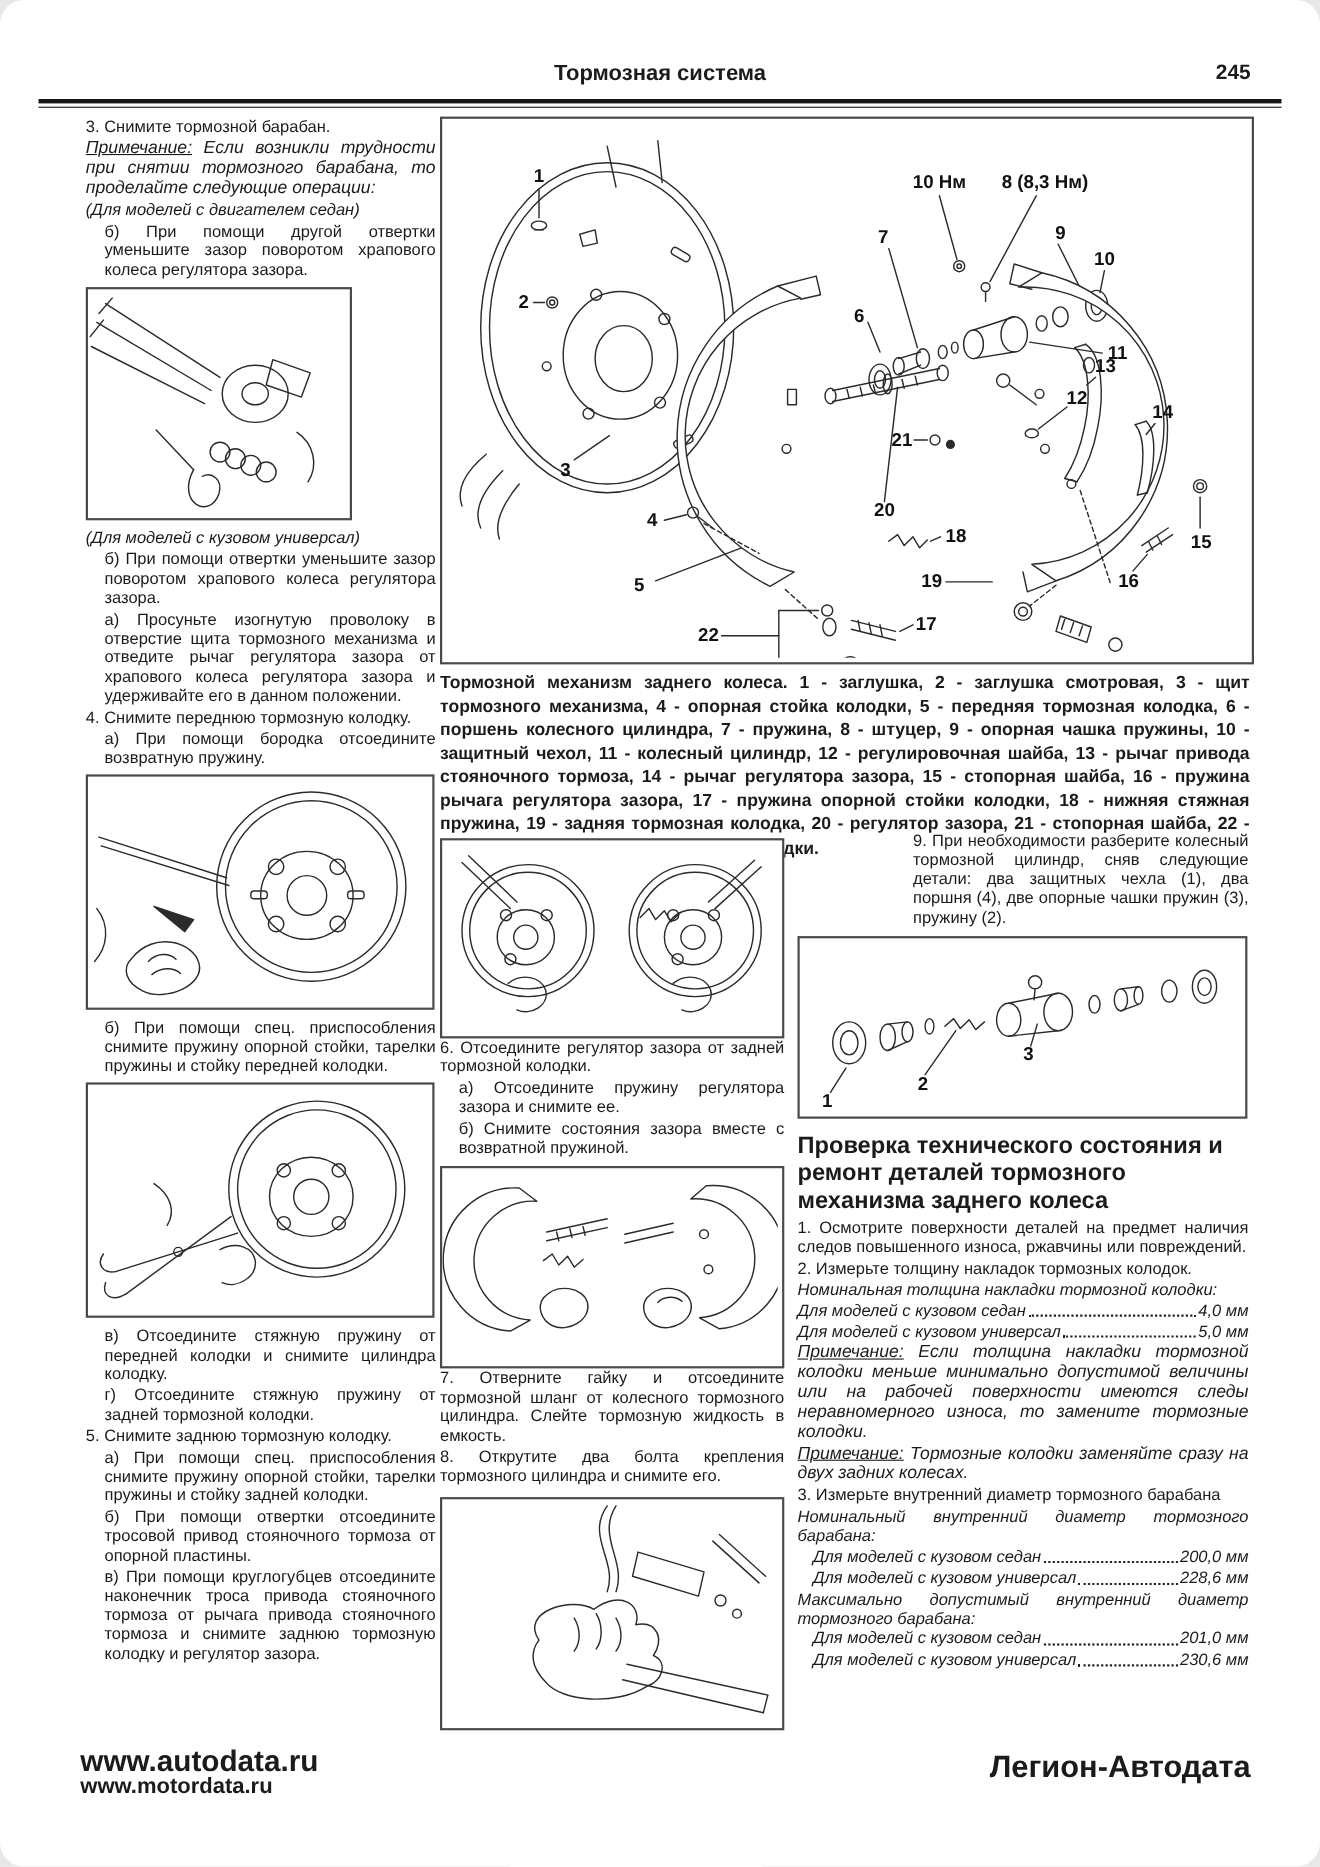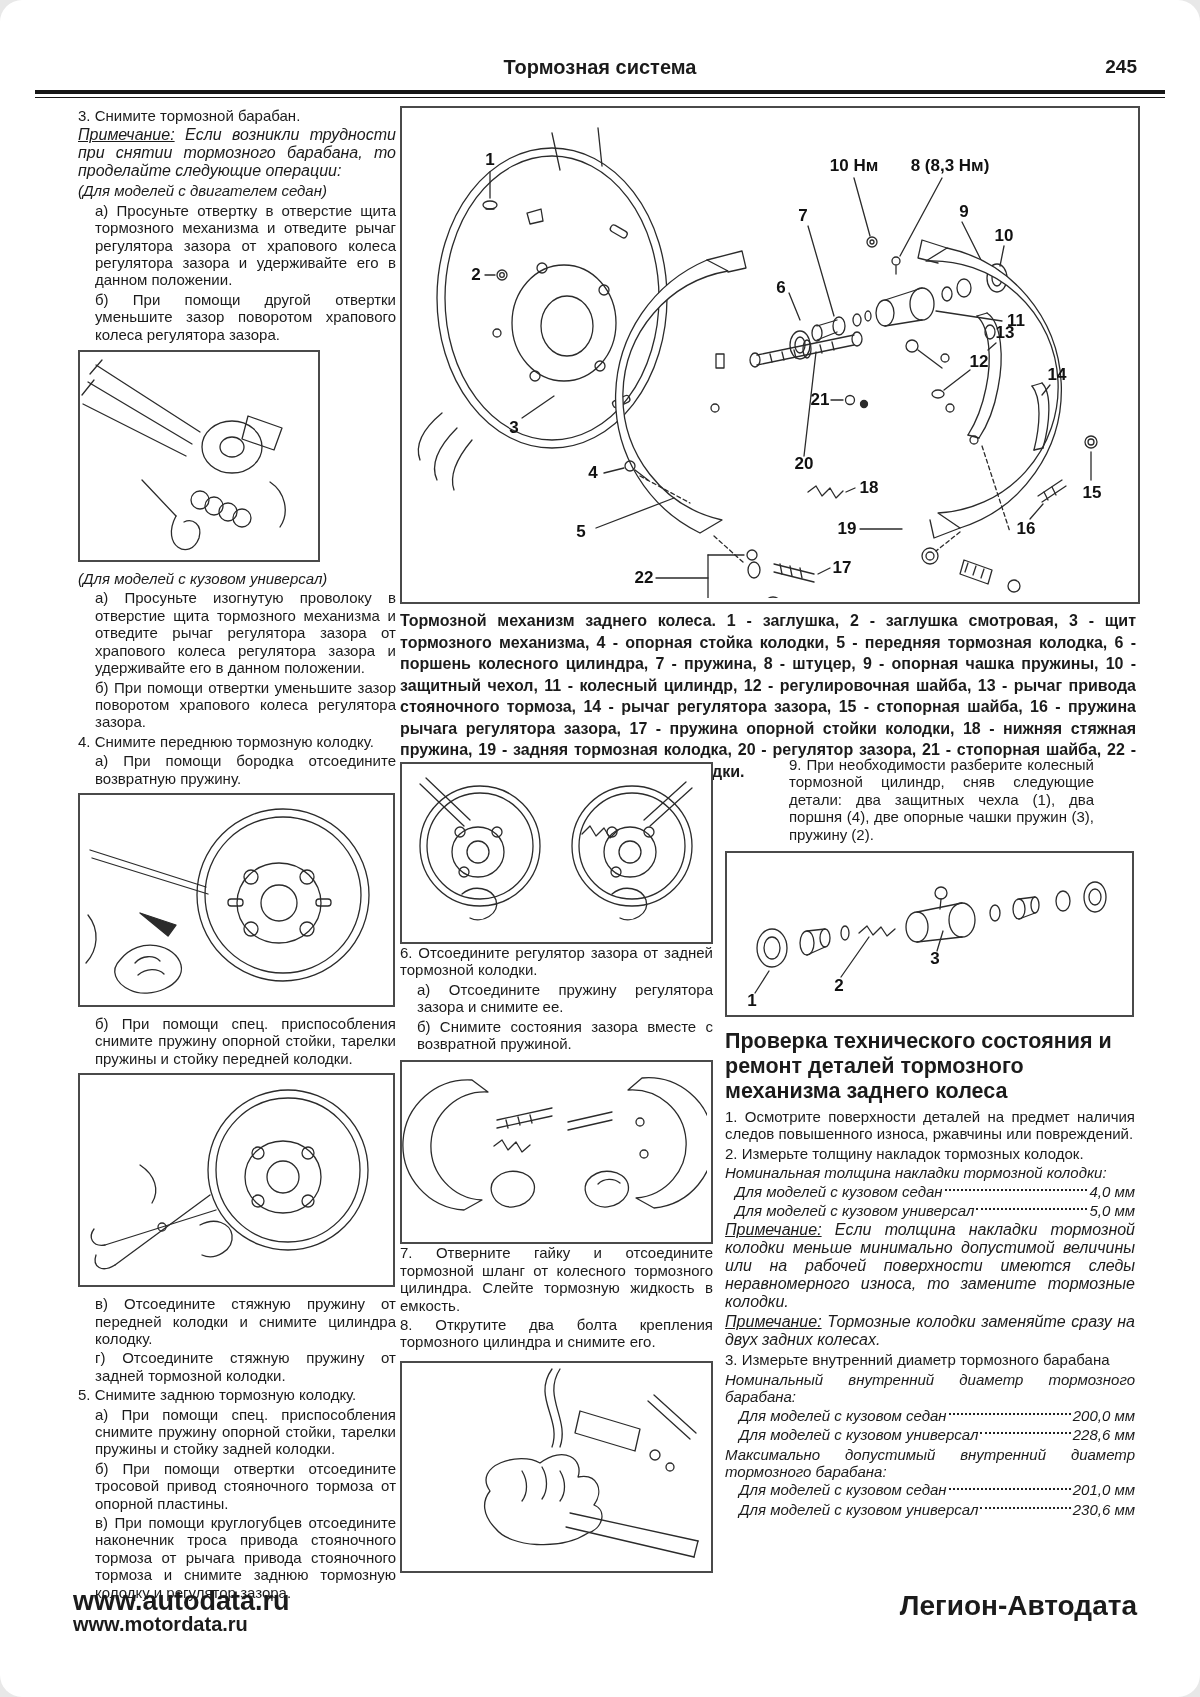--- a/index.html
+++ b/index.html
@@ -32,23 +32,23 @@
   .cylbox{width:405px;height:162px;margin-top:8px;}
   
   .diagram{position:absolute;left:400px;top:106px;width:736px;height:494px;
            border:2px solid #4a4a4a;background:#fff;}
   .caption{position:absolute;left:400px;top:610px;width:736px;font-size:16px;
            font-weight:bold;line-height:21.5px;text-align:justify;}
   .plabel{position:absolute;transform:translate(-50%,-50%);font-weight:bold;
           font-size:17px;color:#111;white-space:nowrap;}
   svg.art{stroke:#2b2b2b;fill:none;stroke-width:1.3;stroke-linecap:round;stroke-linejoin:round;}
   
-  .step9{margin-left:64px;width:305px;}
+  .step9{margin-left:105px;width:305px;}
   .sec-title{font-size:21.5px;font-weight:bold;line-height:25px;margin:12px 0 4px 0;}
-  .spec{display:flex;align-items:center;font-style:italic;font-size:15px;line-height:17.4px;margin:0 0 2px 10px;}
+  .spec{display:flex;align-items:flex-end;font-style:italic;font-size:15px;line-height:17.4px;margin:0 0 2px 0;}
   .spec .lbl{flex:0 1 auto;}
   .spec .dots{flex:1 0 14px;border-bottom:2px dotted #222;margin:0 2px 3px 2px;}
   .spec .val{flex:0 0 auto;white-space:nowrap;}
   .spec.ind{margin-left:14px;}
   .spec-title{font-style:italic;font-size:15px;line-height:17.4px;text-align:justify;margin:2px 0 1px 0;}
   
   .foot-link1{position:absolute;left:73px;top:1586px;font-size:27px;font-weight:bold;}
   .foot-link2{position:absolute;left:73px;top:1613px;font-size:20px;font-weight:bold;}
   .foot-brand{position:absolute;right:63px;top:1590px;font-size:28px;font-weight:bold;}
 </style>
@@ -58,21 +58,20 @@
 <div class="page">
 
   <div class="hdr-title">Тормозная система</div>
   <div class="hdr-page">245</div>
   <div class="hdr-rule"></div>
 
   <div class="leftcol">
     <p class="t">3. Снимите тормозной барабан.</p>
     <p class="note"><span class="note-label">Примечание:</span><span> Если возникли трудности при снятии тормозного барабана, то проделайте следующие операции:</span></p>
     <p class="t it">(Для моделей с двигателем седан)</p>
-    <p class="t sub">а) Просуньте отвертку в отверстие щита тормозного механизма и отведите рычаг регулятора зазора от храпового колеса регулятора зазора и удерживайте его в данном положении.</p>
     <p class="t sub">б) При помощи другой отвертки уменьшите зазор поворотом храпового колеса регулятора зазора.</p>
 
     <div class="frame box1">
       <svg class="art" width="234" height="204" viewBox="0 0 234 204">
         <line x1="8" y1="30" x2="112" y2="92"></line>
           <line x1="3" y1="52" x2="106" y2="104"></line>
         <line x1="16" y1="13" x2="120" y2="80"></line>
           <line x1="10" y1="22" x2="22" y2="8"></line>
         <line x1="2" y1="43" x2="14" y2="28"></line>
         <ellipse cx="152" cy="95" rx="30" ry="26"></ellipse>
@@ -82,22 +81,22 @@
           <circle cx="134" cy="154" r="9"></circle>
         <circle cx="148" cy="160" r="9"></circle>
           <circle cx="162" cy="166" r="9"></circle>
         <path d="M96,164 C80,194 110,210 119,186 C123,172 112,166 104,170"></path>
         <line x1="62" y1="128" x2="96" y2="164"></line>
         <path d="M190,130 C205,140 210,160 200,175"></path>
       </svg>
     </div>
 
     <p class="t it">(Для моделей с кузовом универсал)</p>
+    <p class="t sub">б) При помощи отвертки уменьшите зазор поворотом храпового колеса регулятора зазора.</p>
     <p class="t sub">а) Просуньте изогнутую проволоку в отверстие щита тормозного механизма и отведите рычаг регулятора зазора от храпового колеса регулятора зазора и удерживайте его в данном положении.</p>
-    <p class="t sub">б) При помощи отвертки уменьшите зазор поворотом храпового колеса регулятора зазора.</p>
     <p class="t">4. Снимите переднюю тормозную колодку.</p>
     <p class="t sub">а) При помощи бородка отсоедините возвратную пружину.</p>
 
     <div class="frame box2">
       <svg class="art" width="309" height="206" viewBox="0 0 309 206">
         <circle cx="203" cy="100" r="86"></circle>
           <circle cx="203" cy="100" r="78"></circle>
         <ellipse cx="199" cy="108" rx="42" ry="40"></ellipse>
           <circle cx="199" cy="108" r="18"></circle>
         <circle cx="227" cy="82" r="7"></circle>

